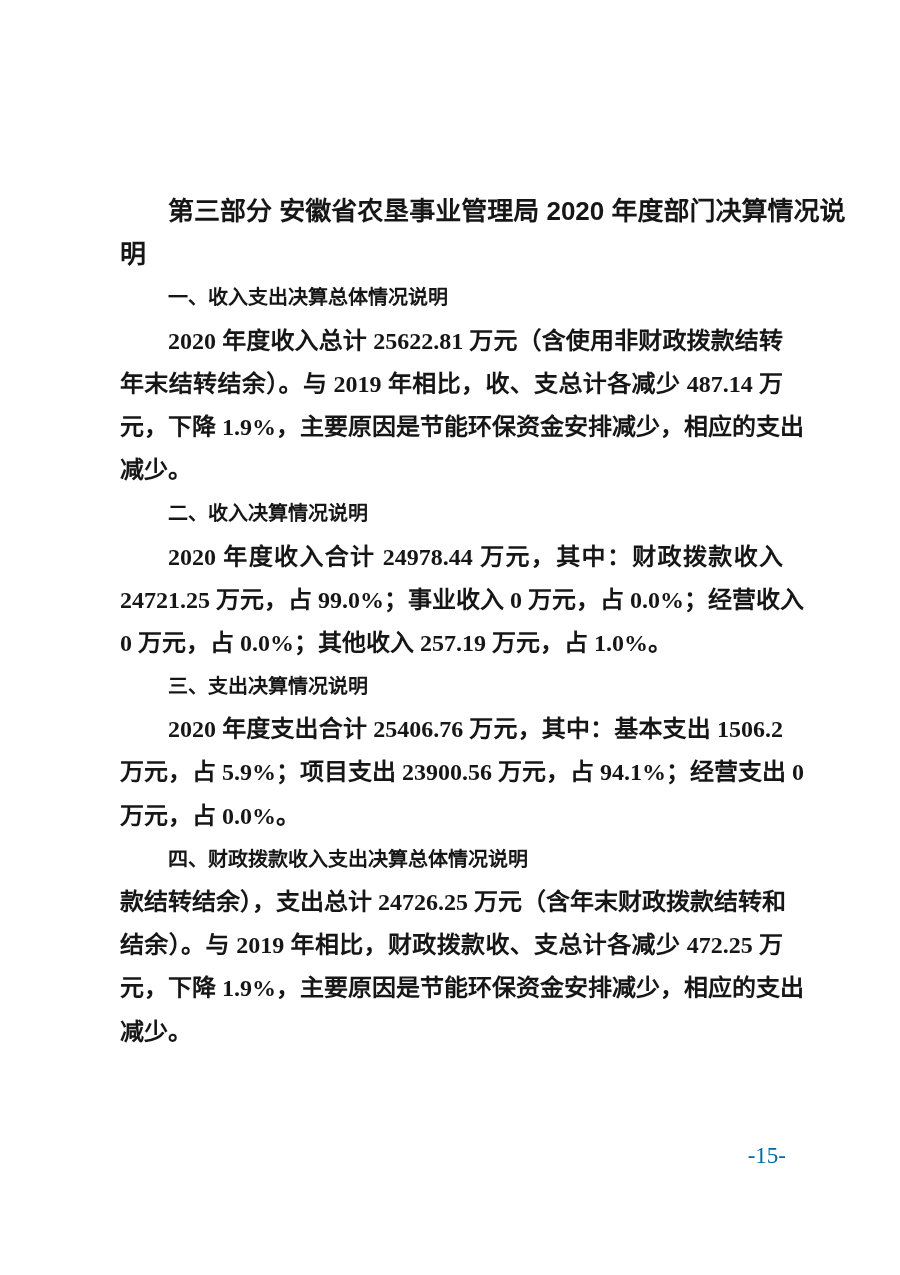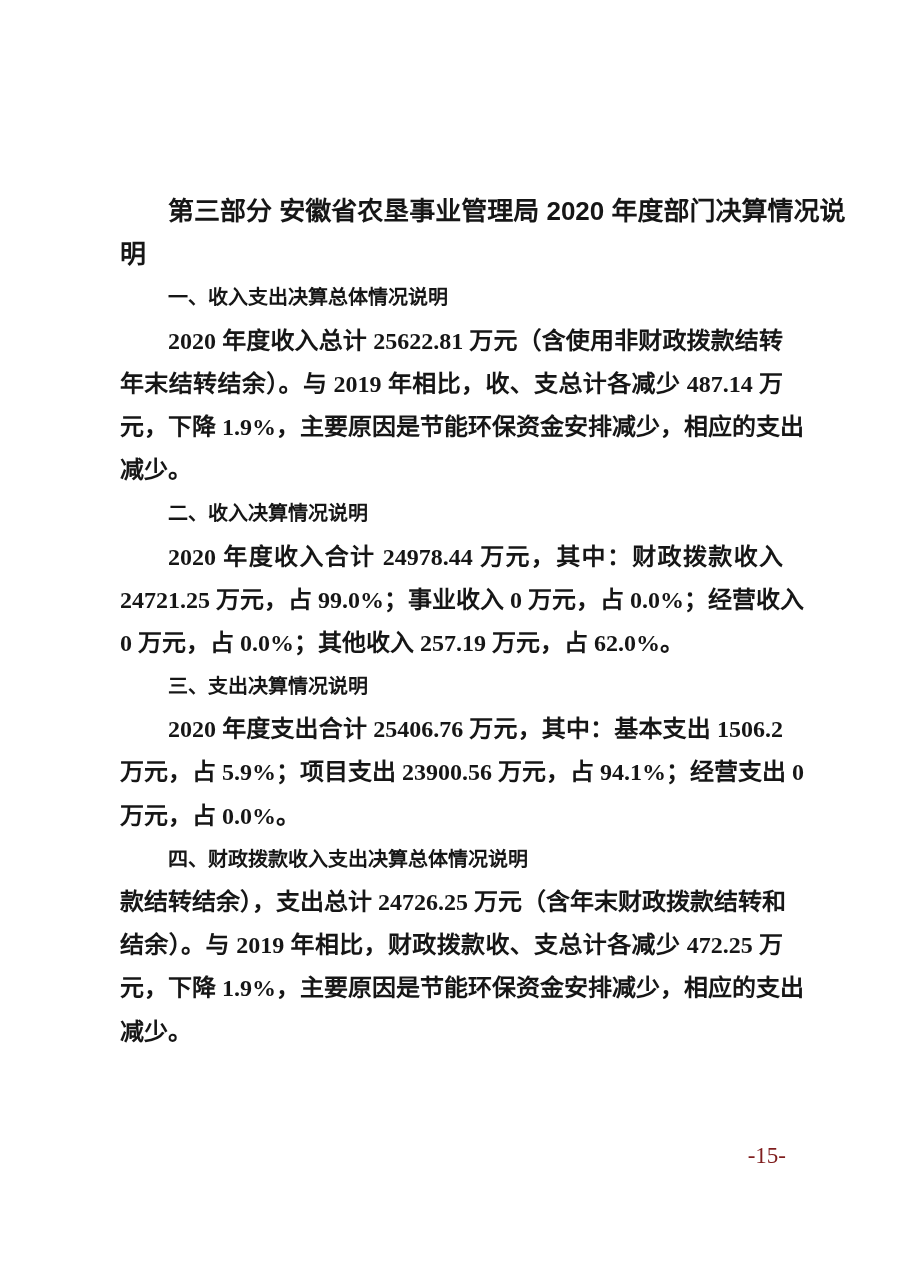--- a/index.html
+++ b/index.html
@@ -52,42 +52,42 @@
     text-align-last: justify;
     text-justify: inter-ideograph;
   }
   .page-number {
     position: absolute;
     top: 1127px;
     right: 114px;
     font-size: 23px;
     line-height: 26px;
     font-family: "Liberation Serif", serif;
-    color: #7f1d1d;
+    color: #0369a1;
   }
 </style>
 </head>
 <body>
 
 <div class="page">
   <div class="doc">
 
     <div class="line t indent fill">第三部分 安徽省农垦事业管理局 2020 年度部门决算情况说</div>
     <div class="line t">明</div>
 
     <div class="line h indent">一、收入支出决算总体情况说明</div>
     <div class="line indent fill">2020 年度收入总计 25622.81 万元（含使用非财政拨款结转</div>
     <div class="line fill">年末结转结余）。与 2019 年相比，收、支总计各减少 487.14 万</div>
     <div class="line fill">元，下降 1.9%，主要原因是节能环保资金安排减少，相应的支出</div>
     <div class="line">减少。</div>
 
     <div class="line h indent">二、收入决算情况说明</div>
     <div class="line indent fill">2020 年度收入合计 24978.44 万元，其中：财政拨款收入</div>
     <div class="line fill">24721.25 万元，占 99.0%；事业收入 0 万元，占 0.0%；经营收入</div>
-    <div class="line">0 万元，占 0.0%；其他收入 257.19 万元，占 62.0%。</div>
+    <div class="line">0 万元，占 0.0%；其他收入 257.19 万元，占 1.0%。</div>
 
     <div class="line h indent">三、支出决算情况说明</div>
     <div class="line indent fill">2020 年度支出合计 25406.76 万元，其中：基本支出 1506.2</div>
     <div class="line fill">万元，占 5.9%；项目支出 23900.56 万元，占 94.1%；经营支出 0</div>
     <div class="line">万元，占 0.0%。</div>
 
     <div class="line h indent">四、财政拨款收入支出决算总体情况说明</div>
     <div class="line fill">款结转结余），支出总计 24726.25 万元（含年末财政拨款结转和</div>
     <div class="line fill">结余）。与 2019 年相比，财政拨款收、支总计各减少 472.25 万</div>
     <div class="line fill">元，下降 1.9%，主要原因是节能环保资金安排减少，相应的支出</div>

